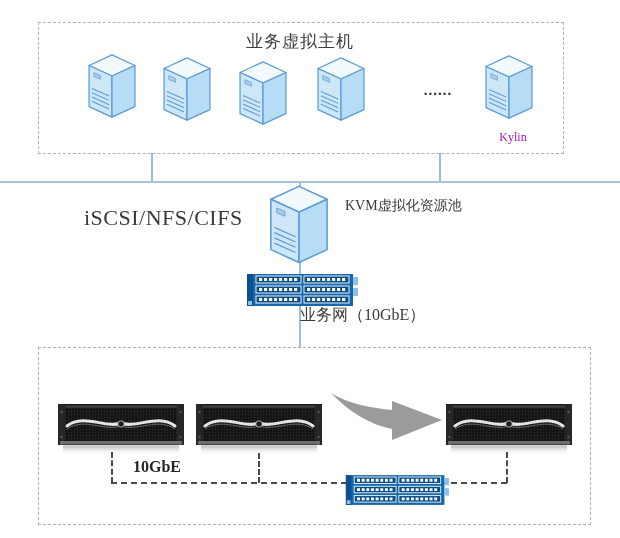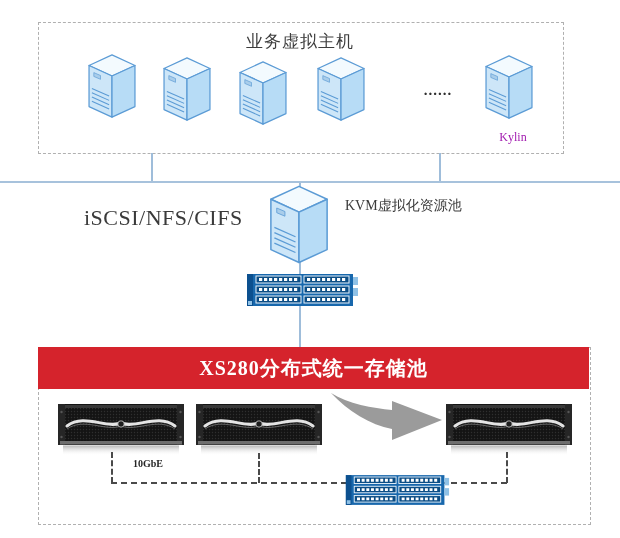--- a/index.html
+++ b/index.html
@@ -31,21 +31,21 @@
   .array{width:126px;height:52px;}
   .a1{left:58px;top:404px;} .a2{left:196px;top:404px;} .a3{left:446px;top:404px;}
   .arrow{left:328px;top:391px;width:118px;height:54px;}
   .scale-lbl{left:318px;top:441px;font-size:21px;font-weight:bold;color:#1e78c8;letter-spacing:1px;}
   .switch2{left:344px;top:471px;width:106px;height:38px;}
   .dv{width:0;border-left:2px dashed #4a4a4a;}
   .dv1{left:111px;top:452px;height:31px;}
   .dv2{left:258px;top:453px;height:30px;}
   .dv3{left:506px;top:452px;height:31px;}
   .dh{left:111px;top:482px;width:396px;height:0;border-top:2px dashed #4a4a4a;}
-  .gbe-lbl{left:133px;top:458px;font-size:10px;font-weight:600;color:#262626;text-align:right;}
+  .gbe-lbl{left:133px;top:458px;font-size:16px;font-weight:600;color:#262626;text-align:right;}
 </style>
 </head>
 <body>
 
 <div class="canvas">
 
   <svg width="0" height="0" style="position:absolute" aria-hidden="true">
     <defs>
       <linearGradient id="reflGrad" x1="0" y1="0" x2="0" y2="1">
         <stop offset="0" stop-color="rgba(110,110,110,0.5)"></stop>
@@ -147,23 +147,23 @@
 
   <div class="abs protocols">iSCSI/NFS/CIFS</div>
   <svg class="abs kvm-srv">
       <use href="#sym-server"></use>
     </svg>
   <div class="abs kvm-lbl">KVM虚拟化资源池</div>
 
   <svg class="abs switch1">
       <use href="#sym-switch"></use>
     </svg>
+  <div class="abs net-lbl">业务网（10GbE）</div>
 
   <div class="abs dashed-box bottom-box"></div>
-  <div class="abs banner">XS280分布式统一存储池</div>
 
   <svg class="abs array a1">
       <use href="#sym-array"></use>
     </svg>
   <svg class="abs array a2">
       <use href="#sym-array"></use>
     </svg>
   <svg class="abs array a3">
       <use href="#sym-array"></use>
     </svg>

